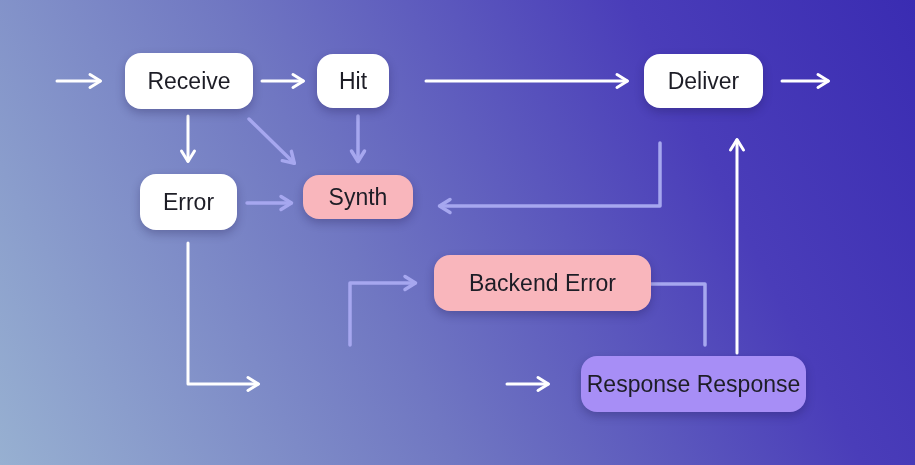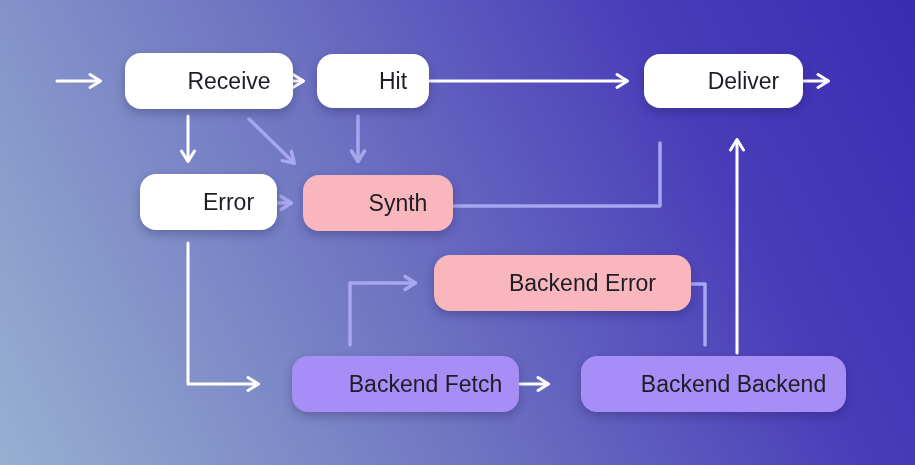--- a/index.html
+++ b/index.html
@@ -59,31 +59,30 @@
   .node {
     position: absolute;
     display: flex;
     align-items: center;
     justify-content: center;
     border-radius: 16px;
     font-size: 23px;
     color: var(--node_text, #1d1d26);
     box-shadow: 0 4px 10px rgba(25, 18, 70, 0.28);
     white-space: nowrap;
-    padding-left: 40px;
   }
   .v-white  { background: var(--node_white,  #ffffff); }
   .v-pink   { background: var(--node_pink,   #f9b6bc); }
   .v-purple { background: var(--node_purple, #a78ef6); }
 
   #node-receive          { left: 125px; top: 53px;  width: 128px; height: 56px; }
   #node-hit              { left: 317px; top: 54px;  width: 72px;  height: 54px; }
   #node-deliver          { left: 644px; top: 54px;  width: 119px; height: 54px; }
   #node-miss             { left: 140px; top: 174px; width: 97px;  height: 56px; }
-  #node-synth            { left: 303px; top: 175px; width: 110px; height: 56px; }
+  #node-synth            { left: 303px; top: 175px; width: 110px; height: 44px; }
   #node-backend-error    { left: 434px; top: 255px; width: 217px; height: 56px; }
   #node-backend-fetch    { left: 292px; top: 356px; width: 187px; height: 56px; }
   #node-backend-response { left: 581px; top: 356px; width: 225px; height: 56px; }
 </style>
 </head>
 <body>
 
 <div class="canvas">
 
   <svg class="edges" width="915" height="465" viewBox="0 0 915 465" xmlns="http://www.w3.org/2000/svg">
@@ -130,21 +129,18 @@
   </div>
 
   <div class="node v-pink" id="node-synth">
     <span>Synth</span>
   </div>
 
   <div class="node v-pink" id="node-backend-error">
     <span>Backend Error</span>
   </div>
 
-  <div class="node v-purple" id="node-backend-fetch">
-    <span>Backend Fetch</span>
-  </div>
 
   <div class="node v-purple" id="node-backend-response">
-    <span>Backend Backend</span>
+    <span>Response Response</span>
   </div>
 
 </div>
 
 </body></html>

